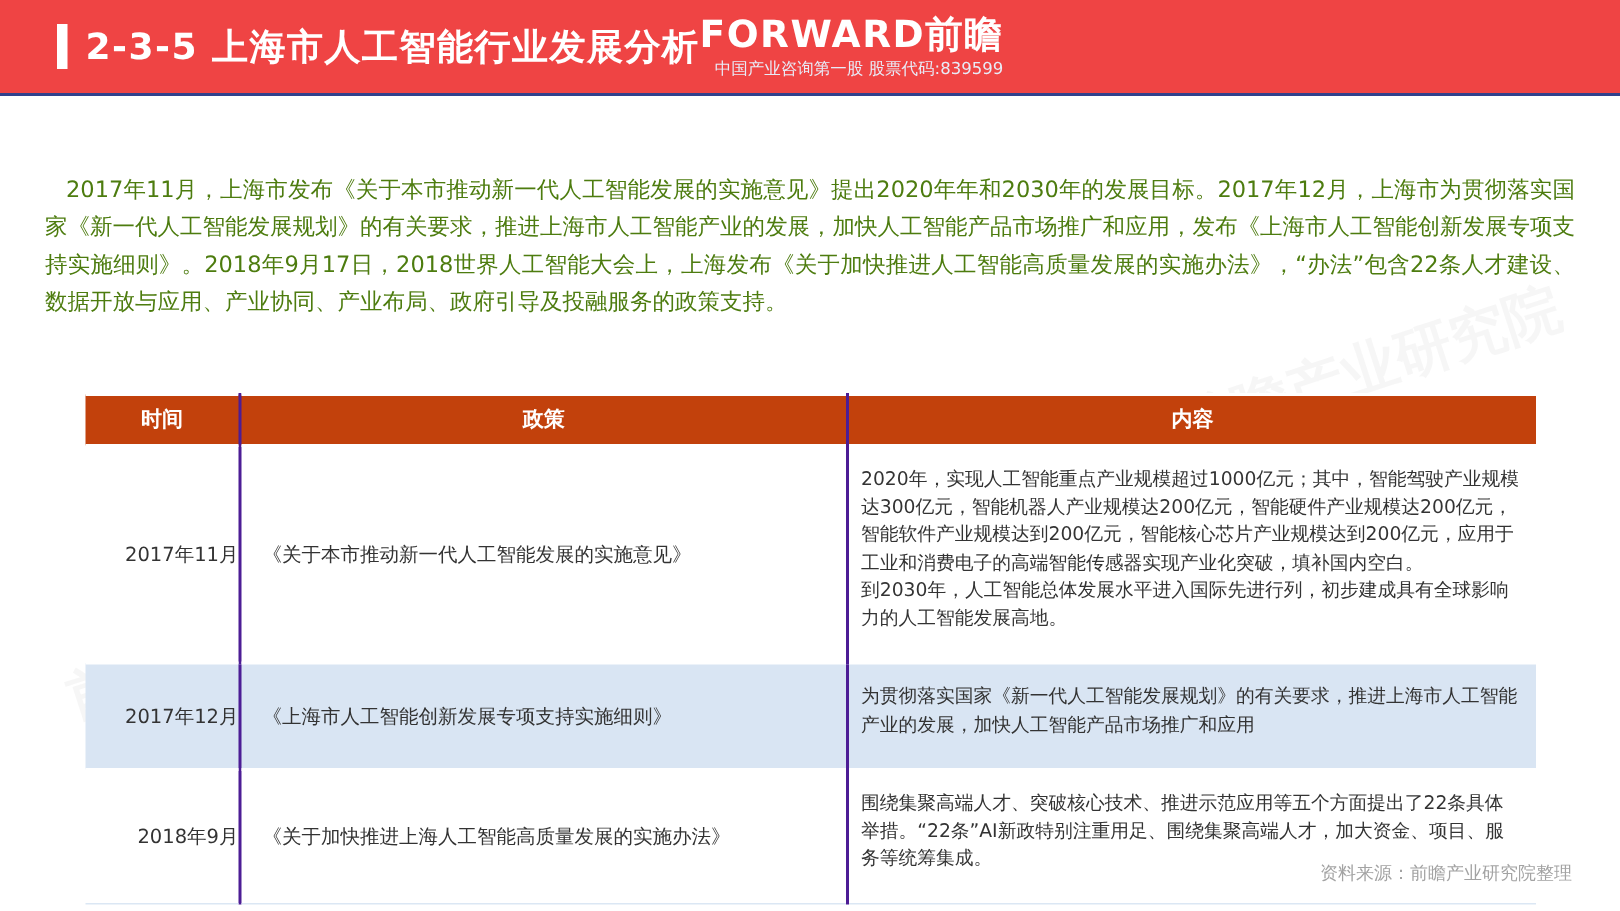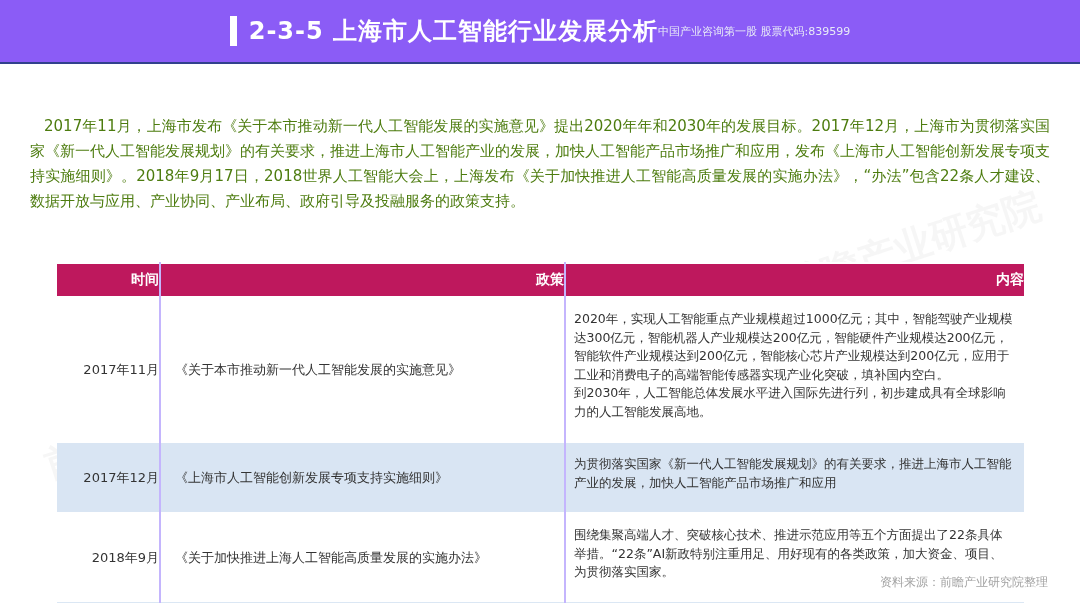--- a/index.html
+++ b/index.html
@@ -7,23 +7,23 @@
   body {
     font-family: "DejaVu Sans", "Liberation Sans", sans-serif;
     background: #ffffff;
     position: relative;
     overflow: hidden;
     color: #333;
   }
   
   .banner {
     position: absolute; left: 0; top: 0; width: 1080px; height: 64px;
-    background: #8b5cf6;
+    background: #ef4444;
     border-bottom: 2px solid #31418c;
-    display: flex; align-items: center; justify-content: center;
+    display: flex; align-items: center; justify-content: flex-start;
     padding: 0 28px 0 38px;
   }
   .banner-left { display: flex; align-items: center; }
   .accent-bar {
     width: 7px; height: 30px; background: #ffffff; margin-right: 12px;
   }
   .banner-title {
     color: #ffffff; font-size: 24px; font-weight: bold; letter-spacing: 1px;
   }
   .logo-block { text-align: right; line-height: 1.15; padding-right: 10px; }
@@ -41,24 +41,24 @@
   .table-title {
     position: absolute; left: 57px; top: 234px; width: 967px;
     text-align: center; font-size: 16px; font-weight: bold; color: #111; margin-top: 33px;
   }
   .policy-table {
     position: absolute; left: 57px; top: 262px; width: 967px;
     border-collapse: collapse; table-layout: fixed;
     border-bottom: 1px solid #dbe7f4;
   }
   .policy-table th {
-    background: #be185d; color: #ffffff; font-size: 14px; font-weight: bold;
-    height: 34px; text-align: right;
+    background: #c2410c; color: #ffffff; font-size: 14px; font-weight: bold;
+    height: 34px; text-align: center;
   }
-  .policy-table th, .policy-table td { border-left: 2px solid #c4b5fd; }
+  .policy-table th, .policy-table td { border-left: 2px solid #4c1d95; }
   .policy-table th:first-child, .policy-table td:first-child { border-left: none; }
   .policy-table tr { border-top: 2px solid #ffffff; }
   .policy-table td { vertical-align: middle; font-size: 13px; color: #333; }
   .row-white { background: #ffffff; }
   .row-alt td { background: #d9e5f3; }
   td.cell-time { text-align: right; }
   td.cell-policy { text-align: left; padding-left: 14px; padding-right: 8px; }
   td.cell-content {
     text-align: left; padding: 12px 10px 20px 8px;
     font-size: 12.5px; line-height: 18.5px; white-space: pre-line;
@@ -89,20 +89,21 @@
 <div class="wm wm2">前瞻产业研究院</div>
 <div class="wm wm3">前瞻产业研究院</div>
 <div class="wm wm4">前瞻产业研究院</div>
 
 <div class="banner">
   <div class="banner-left">
     <div class="accent-bar"></div>
     <div class="banner-title">2-3-5 上海市人工智能行业发展分析</div>
   </div>
   <div class="logo-block">
+    <div class="logo-brand">FORWARD前瞻</div>
     <div class="logo-tagline">中国产业咨询第一股 股票代码:839599</div>
   </div>
 </div>
 
 <div class="intro">2017年11月，上海市发布《关于本市推动新一代人工智能发展的实施意见》提出2020年年和2030年的发展目标。2017年12月，上海市为贯彻落实国家《新一代人工智能发展规划》的有关要求，推进上海市人工智能产业的发展，加快人工智能产品市场推广和应用，发布《上海市人工智能创新发展专项支持实施细则》。2018年9月17日，2018世界人工智能大会上，上海发布《关于加快推进人工智能高质量发展的实施办法》，“办法”包含22条人才建设、数据开放与应用、产业协同、产业布局、政府引导及投融服务的政策支持。</div>
 
 <div class="table-title">上海市人工智能相关政策汇总</div>
 
 <table class="policy-table">
   <colgroup>
@@ -125,18 +126,18 @@
 到2030年，人工智能总体发展水平进入国际先进行列，初步建成具有全球影响力的人工智能发展高地。</td>
     </tr>
     <tr class="row-alt r2">
       <td class="cell-time">2017年12月</td>
       <td class="cell-policy">《上海市人工智能创新发展专项支持实施细则》</td>
       <td class="cell-content">为贯彻落实国家《新一代人工智能发展规划》的有关要求，推进上海市人工智能产业的发展，加快人工智能产品市场推广和应用</td>
     </tr>
     <tr class="row-white r3">
       <td class="cell-time">2018年9月</td>
       <td class="cell-policy">《关于加快推进上海人工智能高质量发展的实施办法》</td>
-      <td class="cell-content">围绕集聚高端人才、突破核心技术、推进示范应用等五个方面提出了22条具体举措。“22条”AI新政特别注重用足、用好现有的各类政策，加大资金、项目、为贯彻落实国家。</td>
+      <td class="cell-content">围绕集聚高端人才、突破核心技术、推进示范应用等五个方面提出了22条具体举措。“22条”AI新政特别注重用足、围绕集聚高端人才，加大资金、项目、服务等统筹集成。</td>
     </tr>
   </tbody>
 </table>
 
 <div class="source">资料来源：前瞻产业研究院整理</div>
 
 </body></html>

